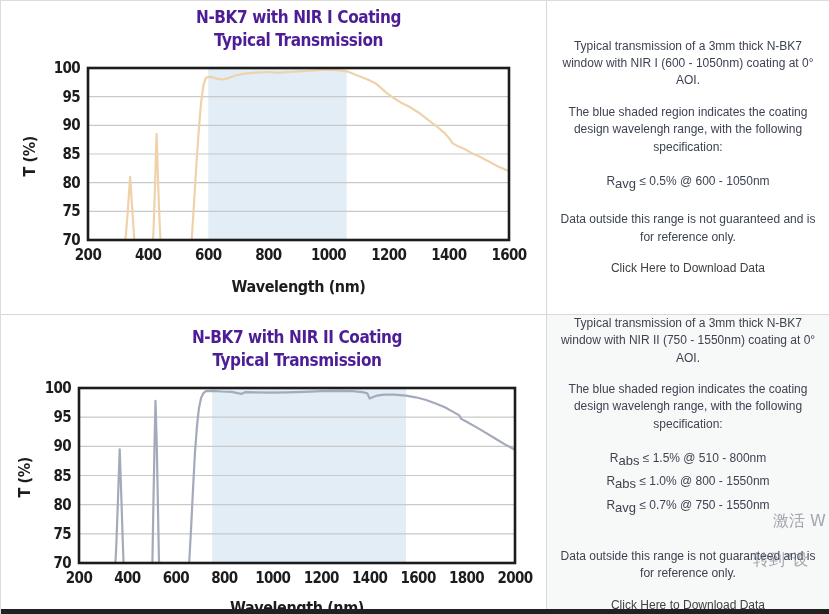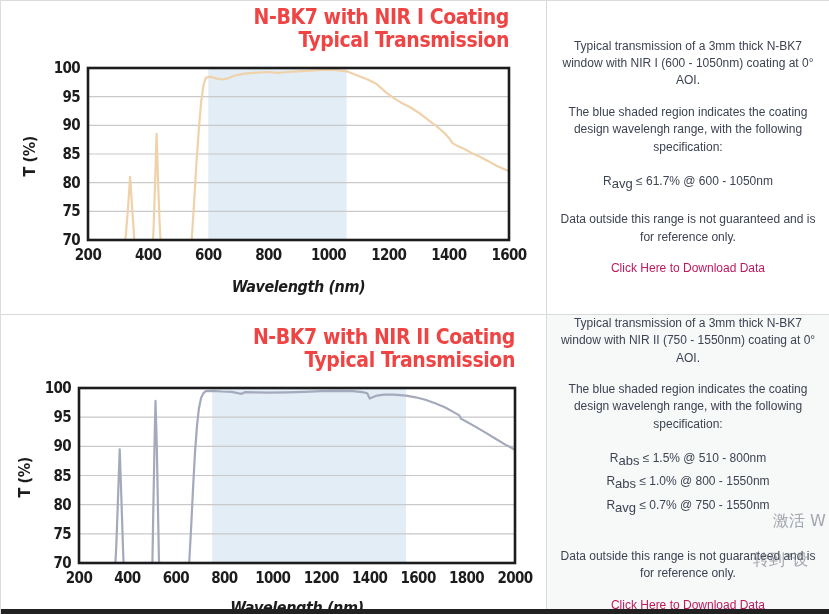--- a/index.html
+++ b/index.html
@@ -17,51 +17,51 @@
     justify-content:center; align-items:center; text-align:center;
     color:#3d4352; font-size:12px; line-height:1.45; padding:10px 12px;
   }
   #info-cell-1{top:0; height:313px; background:#ffffff;}
   #info-cell-2{top:313px; height:301px; background:#f7f8f8;}
   .divider-v{position:absolute; left:545px; top:0; width:1px; height:614px; background:#d9d9d9;}
   .divider-h{position:absolute; left:0; top:313px; width:829px; height:1px; background:#d9d9d9;}
   .bottom-bar{position:absolute; left:0; top:608px; width:829px; height:6px; background:#212121;}
 
   .chart-title{
-    position:absolute; text-align:right; color:#ef4444;
+    position:absolute; text-align:center; color:#4c1d95;
     font-family:"DejaVu Sans", sans-serif; font-stretch:condensed;
-    font-weight:bold; font-size:21px; letter-spacing:-0.4px; line-height:23px;
+    font-weight:bold; font-size:17px; letter-spacing:-0.4px; line-height:23px;
   }
   #title-1{left:87px; width:421px; top:5px;}
   #title-2{left:78px; width:436px; top:12px;}
   .chart-svg{position:absolute; left:0; top:0;}
   .axis-x-label{
     position:absolute; text-align:center; color:#1c1c1c;
     font-family:"DejaVu Sans", sans-serif; font-stretch:condensed;
-    font-weight:bold; font-size:16px; letter-spacing:-0.4px;font-style:italic;
+    font-weight:bold; font-size:16px; letter-spacing:-0.4px;
   }
   #xlabel-1{left:87px; width:421px; top:276px;}
   #xlabel-2{left:78px; width:436px; top:284px;}
   .axis-y-label{
     position:absolute; color:#1c1c1c; font-family:"DejaVu Sans", sans-serif;
     font-stretch:condensed; font-weight:bold; font-size:16px; letter-spacing:-0.4px;
     transform:rotate(-90deg); transform-origin:center center; white-space:nowrap;
   }
   #ylabel-1{left:8px; top:146px; width:40px; text-align:center;}
   #ylabel-2{left:3px; top:154px; width:40px; text-align:center;}
   .tick{
     font-family:"DejaVu Sans", sans-serif; font-stretch:condensed;
     font-weight:bold; font-size:15px; letter-spacing:-0.6px; fill:#1c1c1c;
   }
   .info-para{margin:7px 0;}
   .spec-line{margin:2px 0;}
   .spec-block{margin:8px 0;}
   sub{font-size:13px;}
   .gap-top{margin-top:20px;}
-  .download-link{color:#be185d; cursor:pointer; margin:7px 0; display:block; text-decoration:none;}
+  .download-link{color:#404040; cursor:pointer; margin:7px 0; display:block; text-decoration:none;}
   .watermark{
     position:absolute; color:rgba(125,131,143,0.7); font-size:16px; white-space:nowrap;
     font-family:"DejaVu Sans", sans-serif; pointer-events:none;
   }
   #watermark-line1{left:772px; top:510px;}
   #watermark-line2{left:752px; top:549px;}
 </style>
 </head>
 <body>
 
@@ -101,21 +101,21 @@
         <text x="79" y="72" text-anchor="end" class="tick">100</text>
       </svg>
     <div class="axis-y-label" id="ylabel-1">T (%)</div>
     <div class="axis-x-label" id="xlabel-1">Wavelength (nm)</div>
   </section>
 
   <section class="cell info-cell" id="info-cell-1">
     <p class="info-para">Typical transmission of a 3mm thick N-BK7 window with NIR I (600 - 1050nm) coating at 0° AOI.</p>
     <p class="info-para">The blue shaded region indicates the coating design wavelengh range, with the following specification:</p>
     <div class="spec-block">
-      <div class="spec-line"><span>R</span><sub>avg</sub><span> ≤ 61.7% @ 600 - 1050nm</span></div>
+      <div class="spec-line"><span>R</span><sub>avg</sub><span> ≤ 0.5% @ 600 - 1050nm</span></div>
     </div>
     <p class="info-para">Data outside this range is not guaranteed and is for reference only.</p>
     <a class="download-link">Click Here to Download Data</a>
   </section>
 
   <section class="cell chart-cell" id="chart-cell-2">
     <div class="chart-title" id="title-2">
       <div>N-BK7 with NIR II Coating</div>
       <div>Typical Transmission</div>
     </div>

